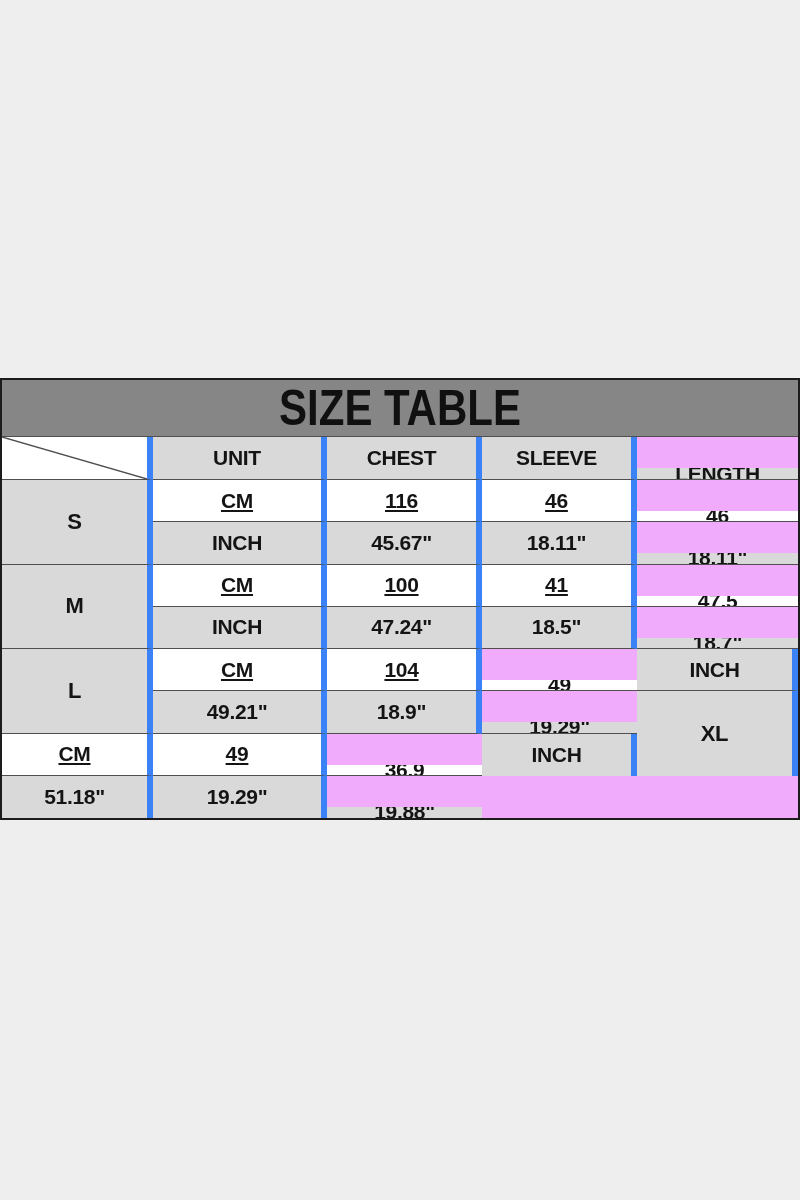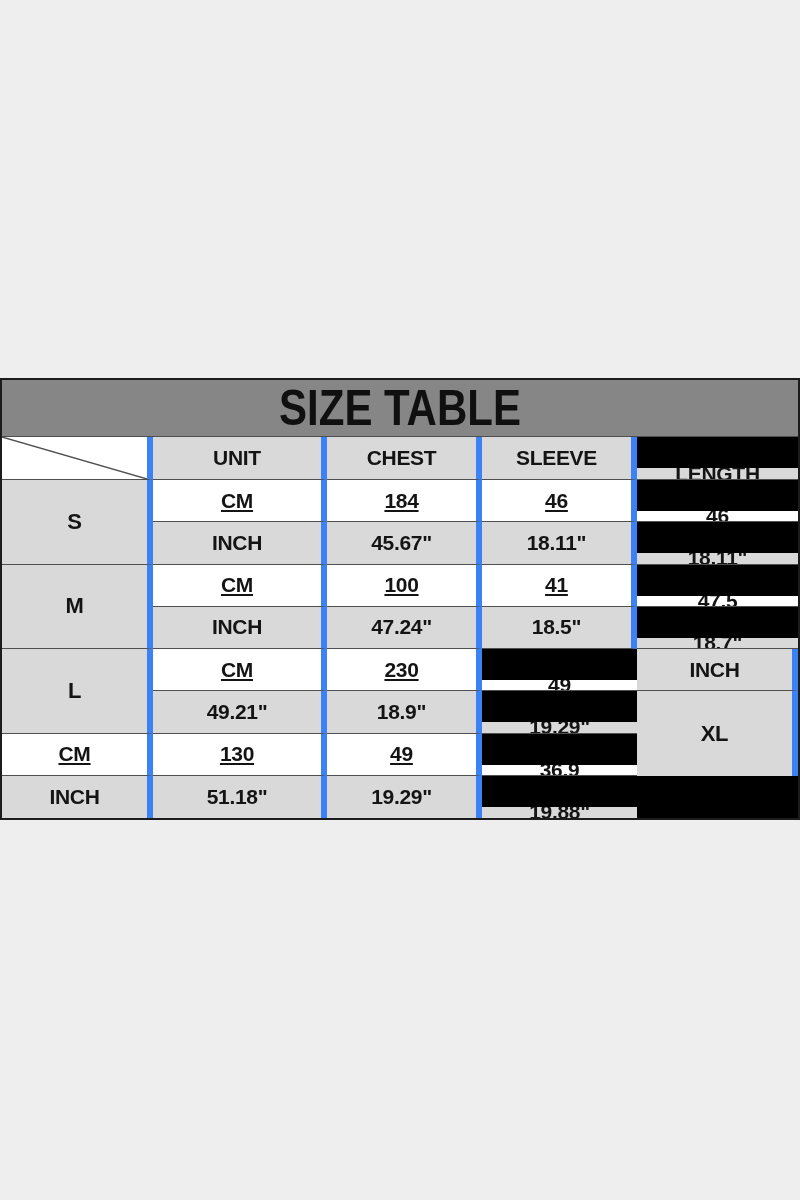--- a/index.html
+++ b/index.html
@@ -19,21 +19,21 @@
     inset: 0;
   }
   .size-table {
     position: absolute;
     left: 0;
     top: 378px;
     width: 800px;
     height: 442px;
     box-sizing: border-box;
     border: 2px solid #1c1c1c;
-    background: #000000;
+    background: #f0abfc;
     display: grid;
     grid-template-columns: 151px 174px 155px 155px 1fr;
     grid-template-rows: 57px 43px repeat(8, 1fr);
   }
   .cell {
     box-sizing: border-box;
     border-right: 6px solid #3b82f6;
     border-bottom: 1px solid #4f4f4f;
     display: flex;
     align-items: center;
@@ -96,50 +96,49 @@
         <line x1="0" y1="0" x2="100" y2="100" stroke="#4f4f4f" stroke-width="1.4" vector-effect="non-scaling-stroke"></line>
       </svg>
     </div>
     <div class="cell lite">UNIT</div>
     <div class="cell lite">CHEST</div>
     <div class="cell lite">SLEEVE</div>
     <div class="cell lite cr">LENGTH</div>
 
     <div class="cell size-cell">S</div>
     <div class="cell white">CM</div>
-    <div class="cell white">184</div>
+    <div class="cell white">116</div>
     <div class="cell white">46</div>
     <div class="cell white cr">46</div>
     <div class="cell lite">INCH</div>
     <div class="cell lite">45.67"</div>
     <div class="cell lite">18.11"</div>
     <div class="cell lite cr">18.11"</div>
 
     <div class="cell size-cell">M</div>
     <div class="cell white">CM</div>
     <div class="cell white">100</div>
     <div class="cell white">41</div>
     <div class="cell white cr">47.5</div>
     <div class="cell lite">INCH</div>
     <div class="cell lite">47.24"</div>
     <div class="cell lite">18.5"</div>
     <div class="cell lite cr">18.7"</div>
 
     <div class="cell size-cell">L</div>
     <div class="cell white">CM</div>
-    <div class="cell white">230</div>
+    <div class="cell white">104</div>
     <div class="cell white cr">49</div>
     <div class="cell lite">INCH</div>
     <div class="cell lite">49.21"</div>
     <div class="cell lite">18.9"</div>
     <div class="cell lite cr">19.29"</div>
 
     <div class="cell size-cell rb">XL</div>
     <div class="cell white">CM</div>
-    <div class="cell white">130</div>
     <div class="cell white">49</div>
     <div class="cell white cr">36.9</div>
     <div class="cell lite rb">INCH</div>
     <div class="cell lite rb">51.18"</div>
     <div class="cell lite rb">19.29"</div>
     <div class="cell lite cr rb">19.88"</div>
 
   </div>
 </div>
 

